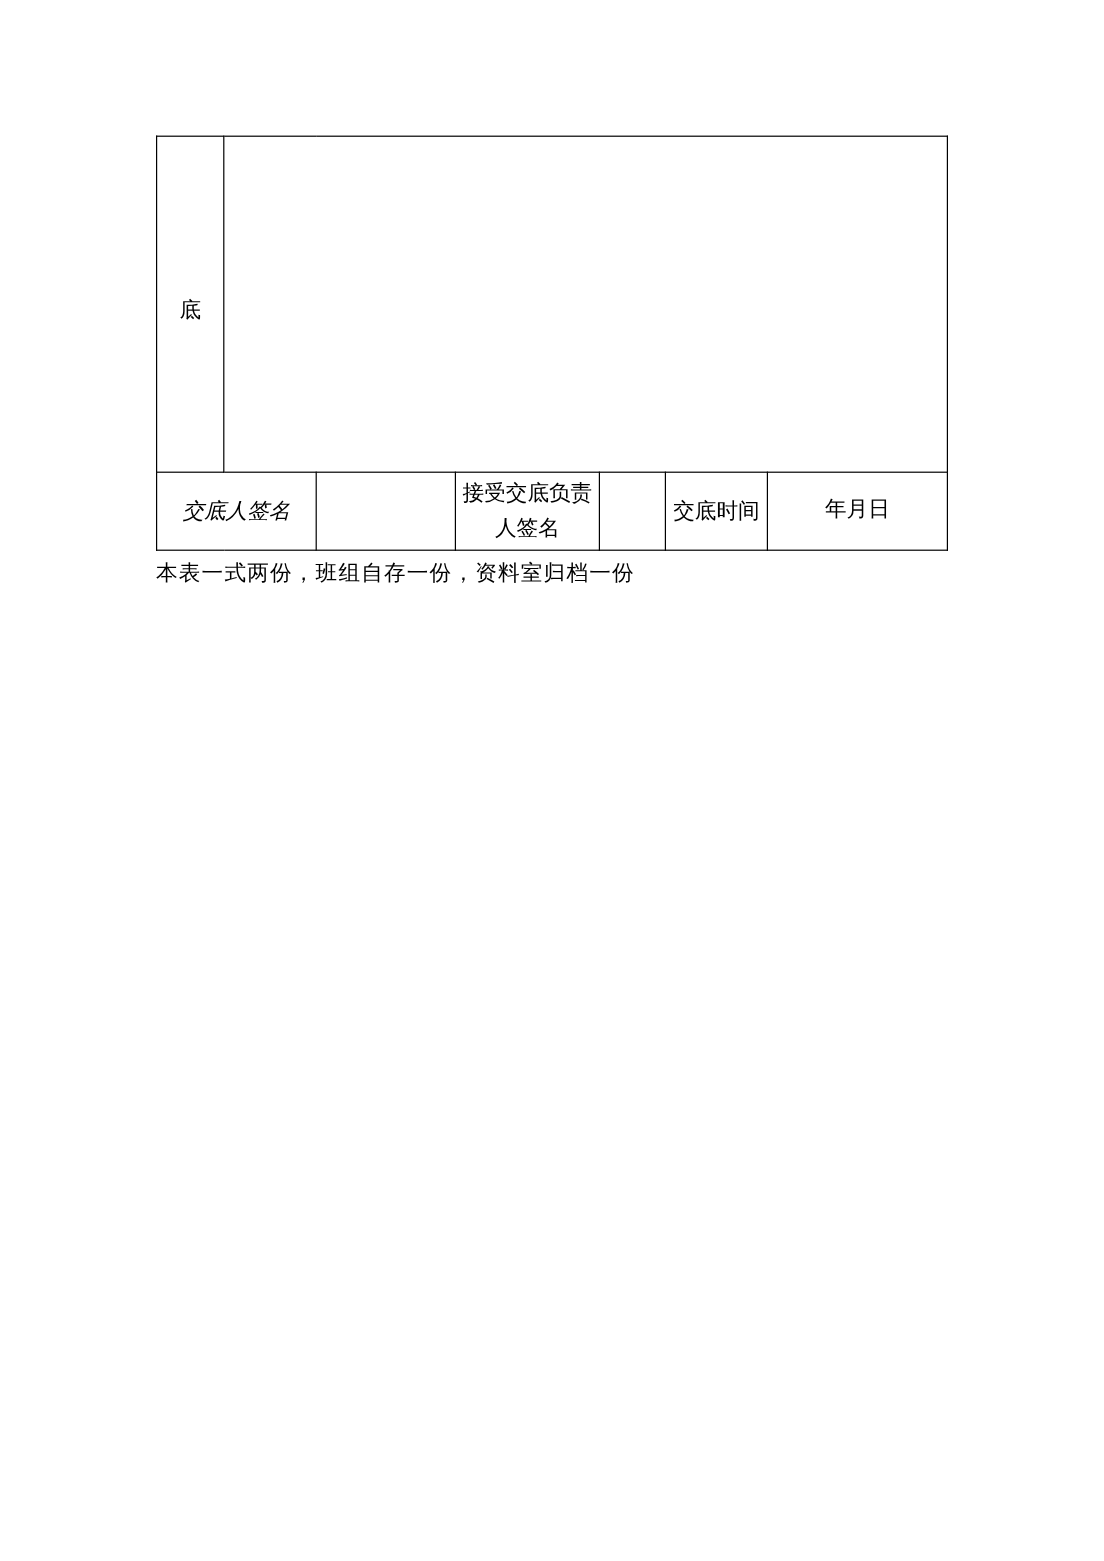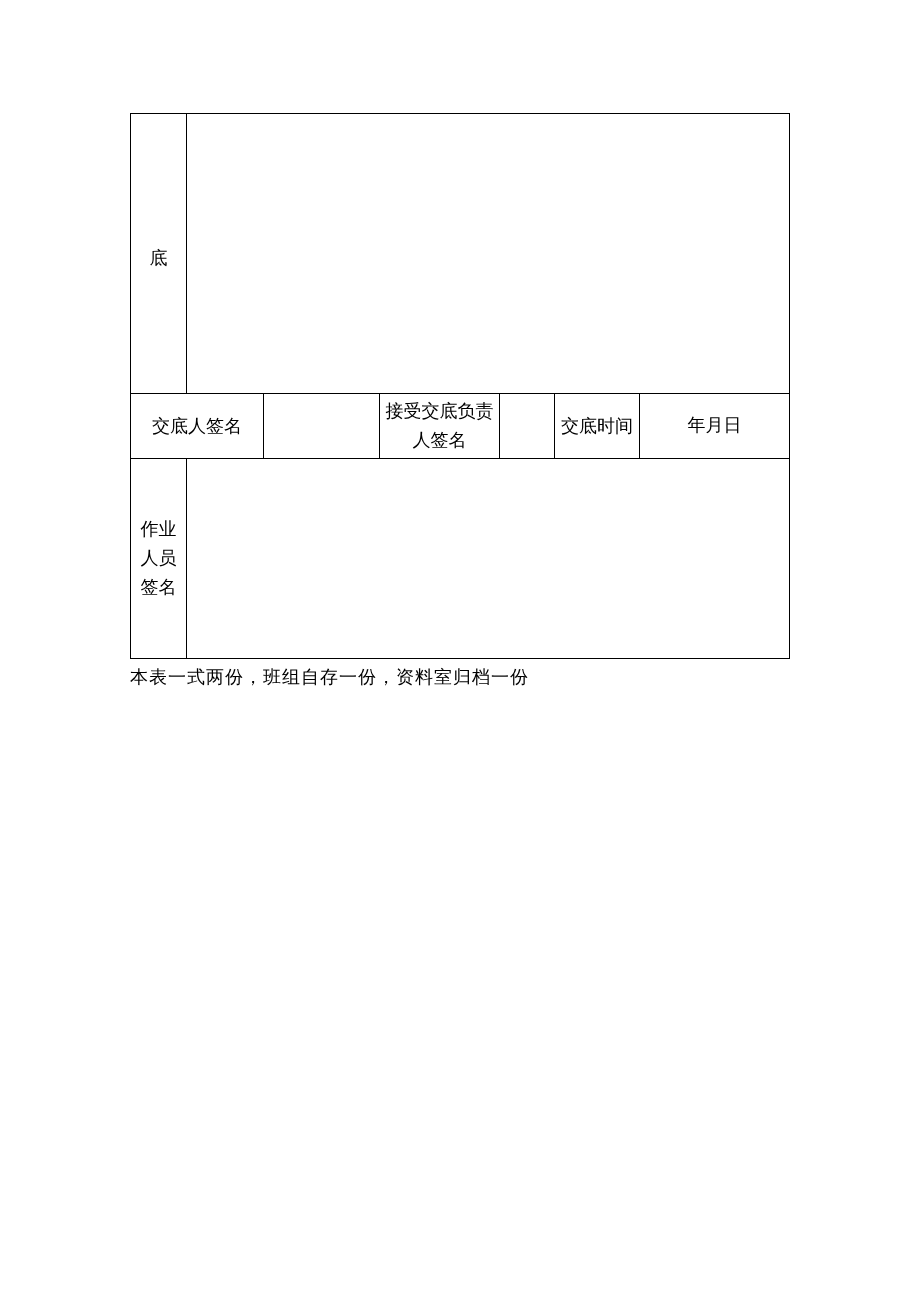--- a/index.html
+++ b/index.html
@@ -34,20 +34,21 @@
       padding-top: 10px;
     }
     .row1-col2 {
       width: 604px;
     }
     .row2 td {
       height: 65px;
     }
     .row2-col1 {
       width: 116px;
+      font-style: italic;
     }
     .row2-col2 {
       width: 116px;
     }
     .row2-col3 {
       width: 120px;
     }
     .row2-col4 {
       width: 55px;
     }
@@ -92,22 +93,16 @@
       <span>接受交底负责人签名</span>
     </td>
     <td class="row2-col4"></td>
     <td class="row2-col5">
       <span>交底时间</span>
     </td>
     <td class="row2-col6">
       <span>年月日</span>
     </td>
   </tr>
-  <tr>
-    <td class="row3-col1">
-      <span>作业人员签名</span>
-    </td>
-    <td class="row3-col2" colspan="6"></td>
-  </tr>
 </tbody>
   </table>
 
 <div class="footnote">本表一式两份，班组自存一份，资料室归档一份</div>
 
 </body></html>

